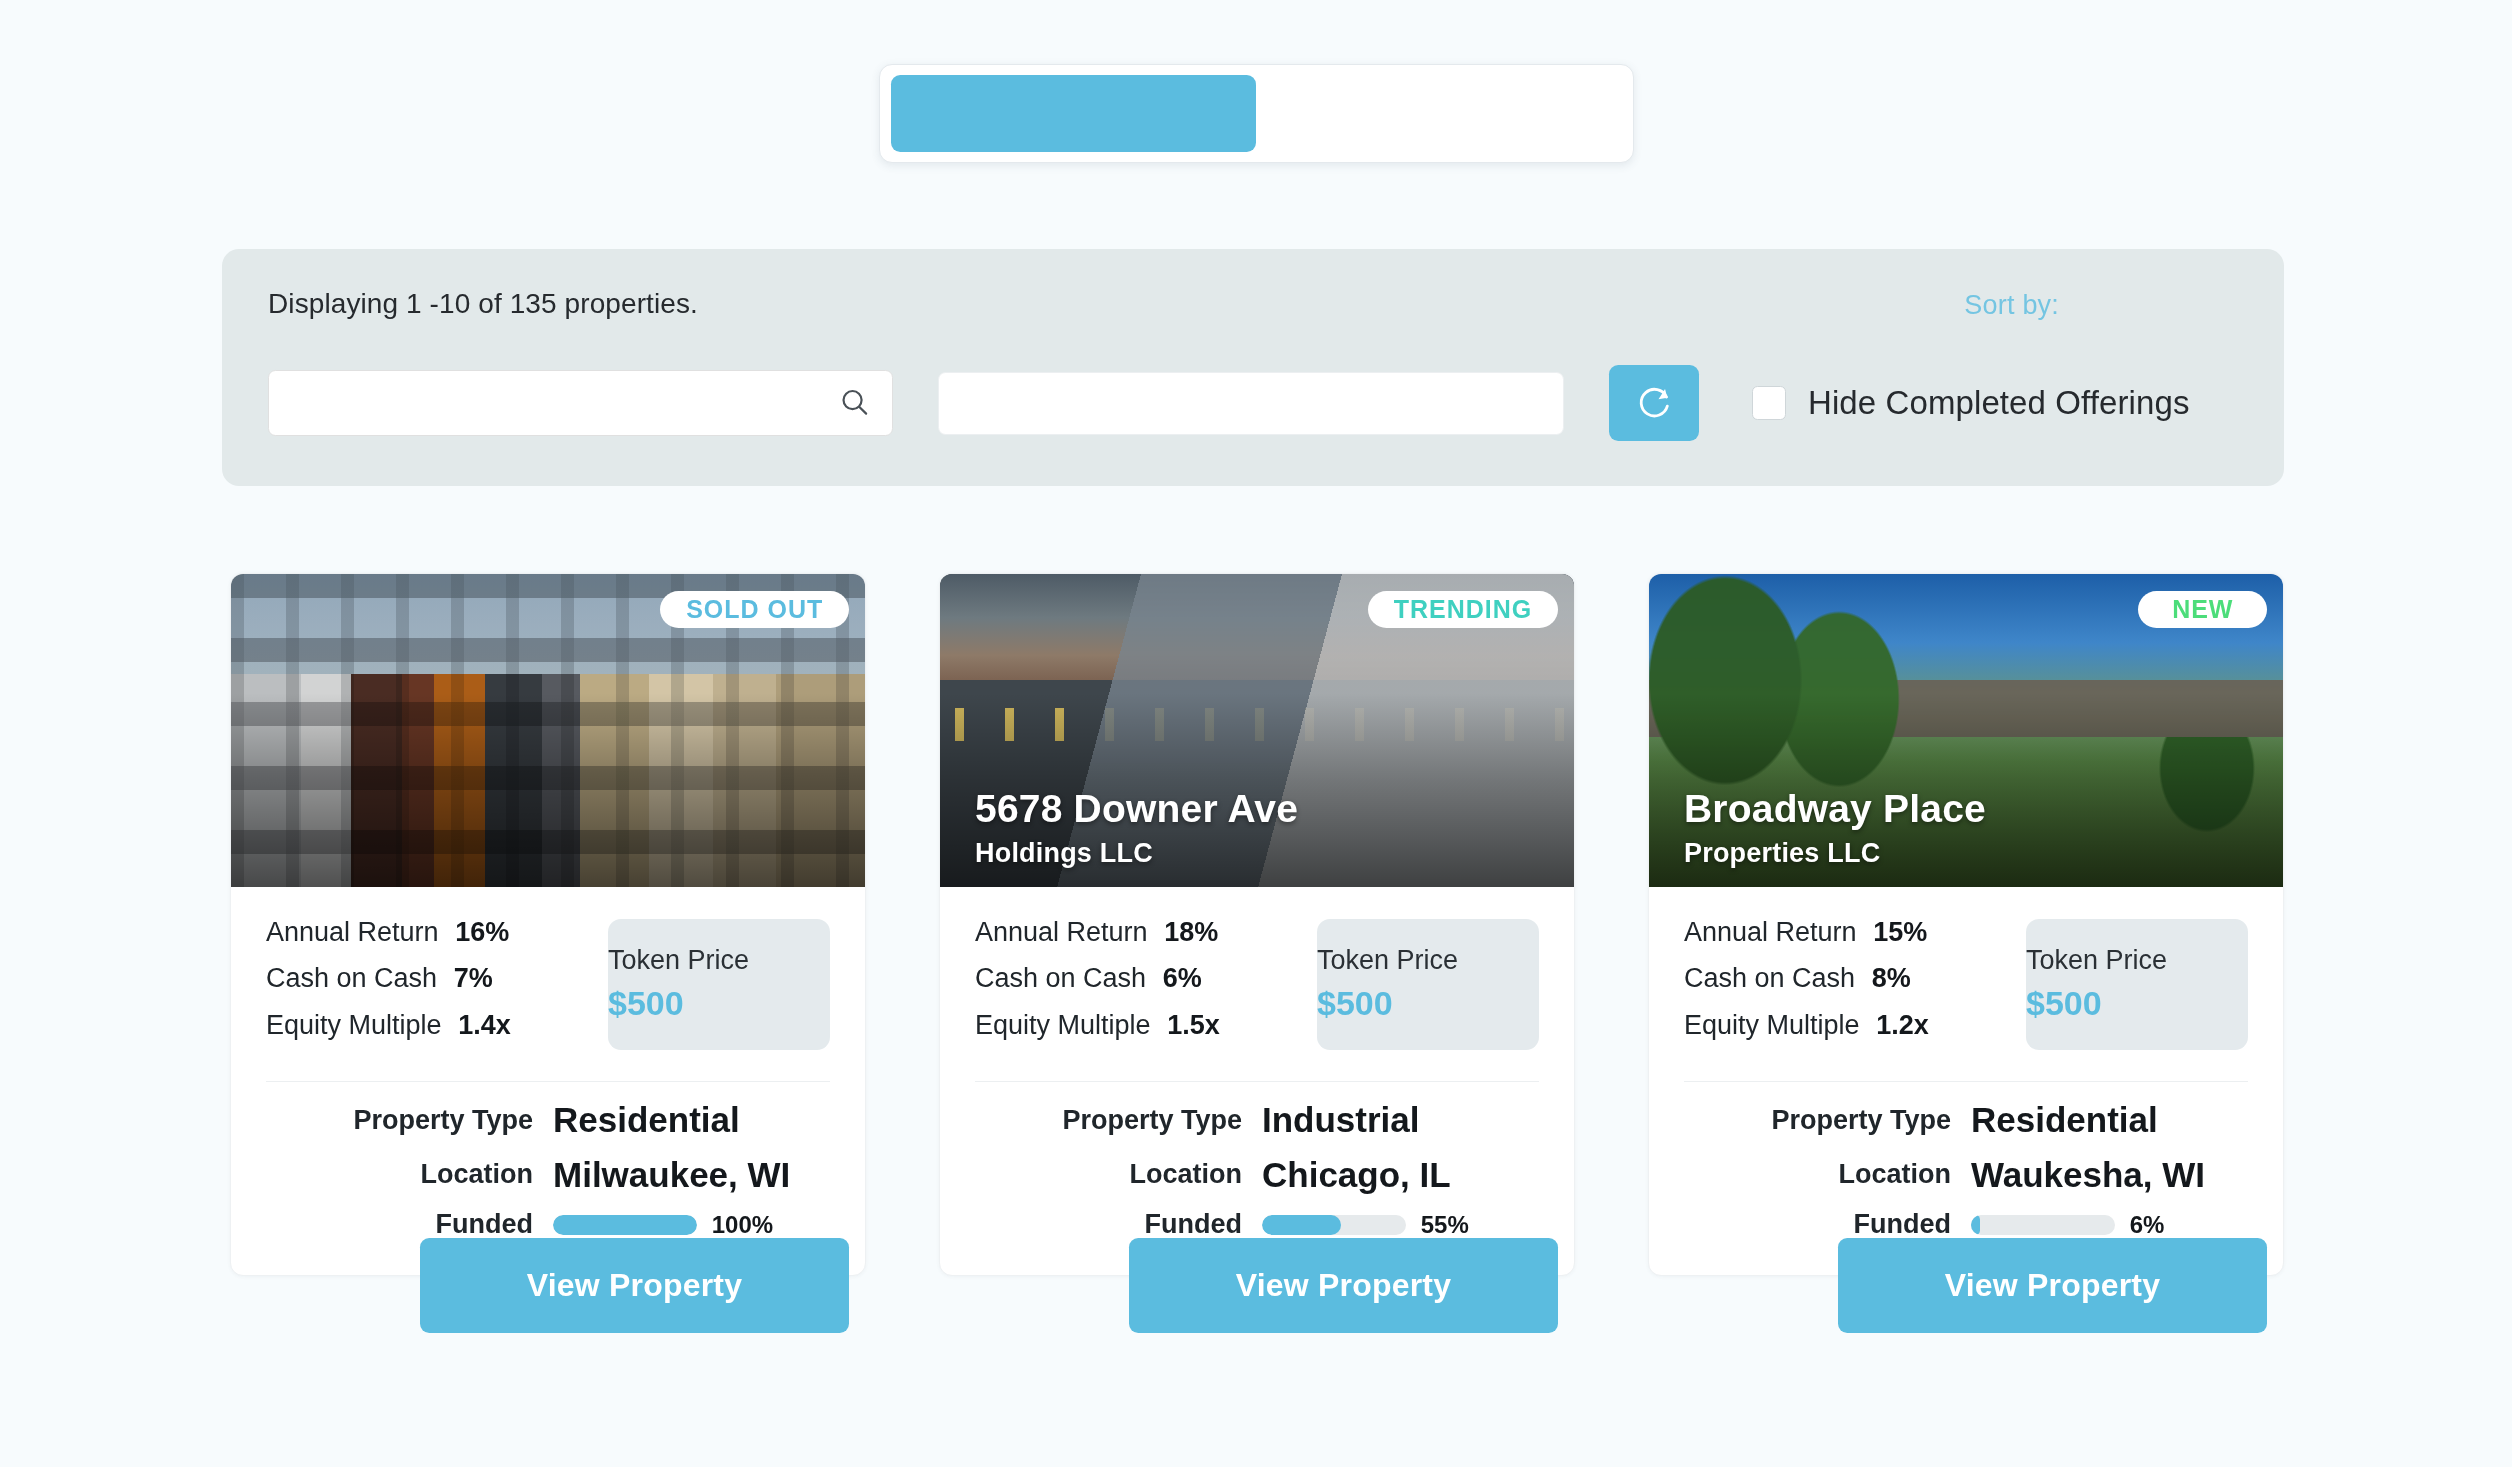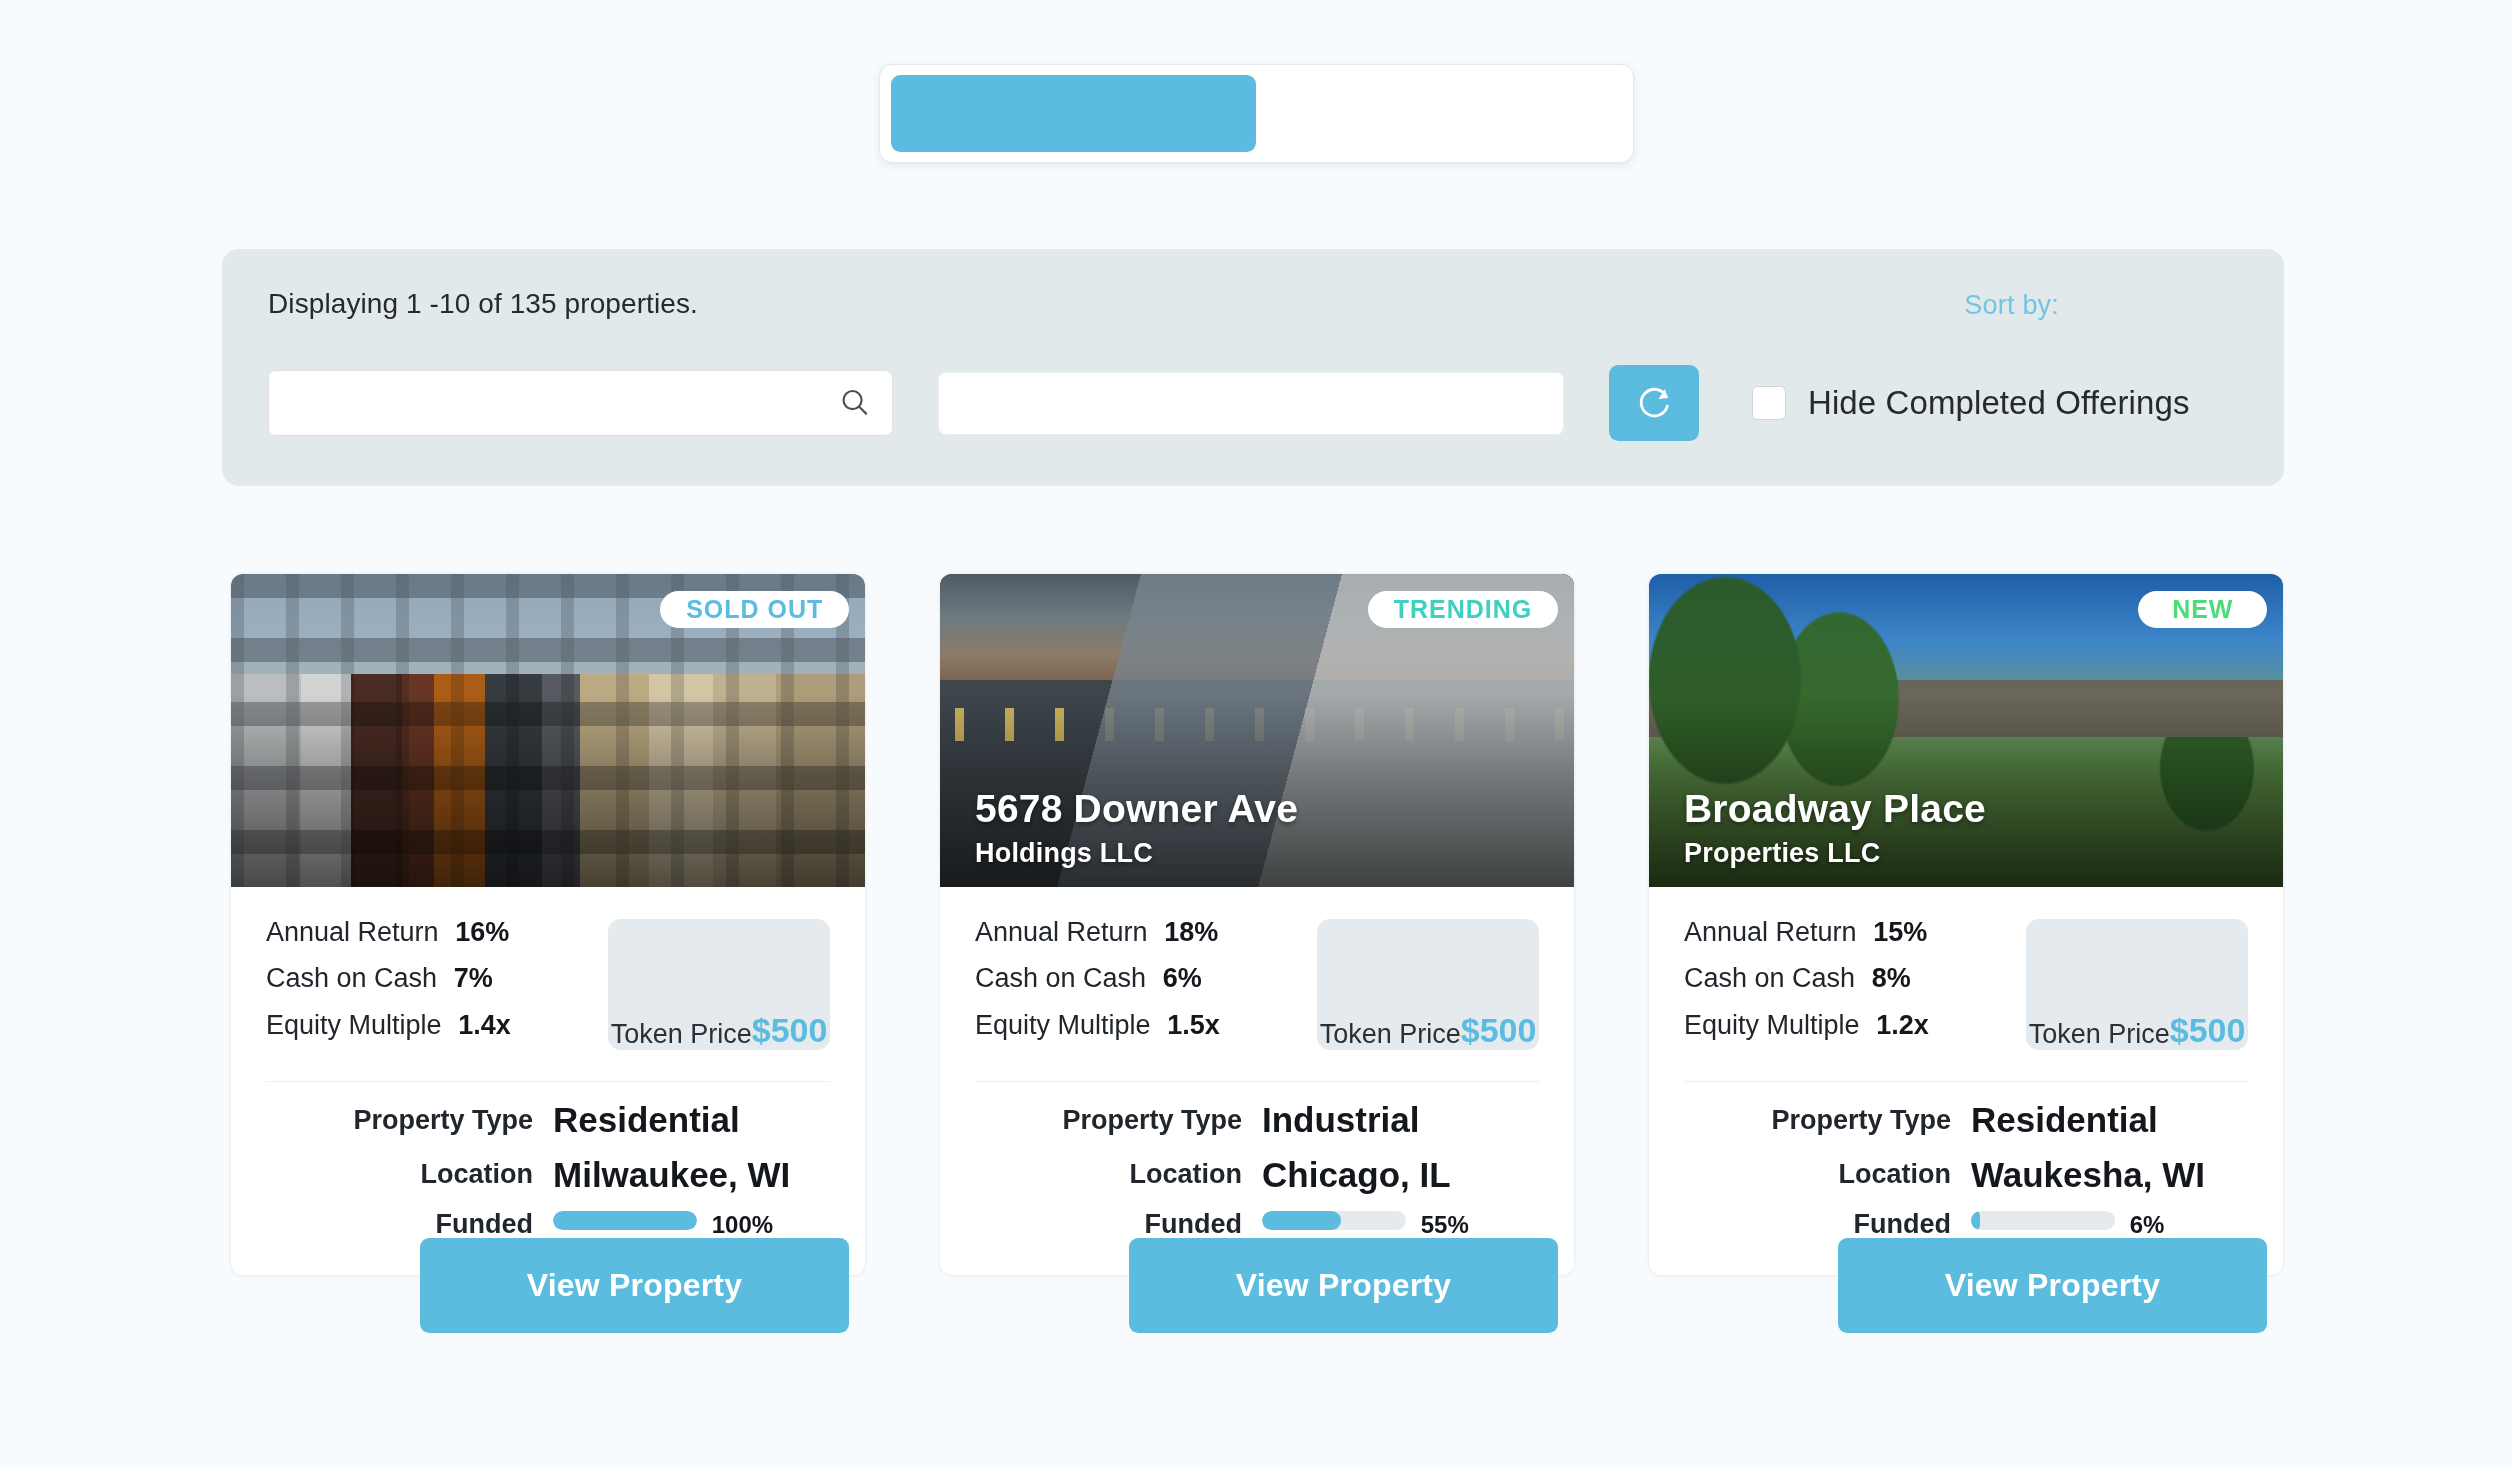--- a/index.html
+++ b/index.html
@@ -296,21 +296,22 @@
   }
   .metric-label { color: #20262b; }
   .metric-value { font-weight: bold; margin-left: 16.6px; color: #14181c; }
 
   .token-box {
     width: 222px;
     height: 131px;
     background: #e4eaed;
     border-radius: 13px;
     display: flex;
-    align-items: flex-end;
+    flex-direction: column;
+    align-items: flex-start;
     justify-content: center;
     flex: 0 0 auto;
     margin-top: 5.5px;
   }
   .token-label { font-size: 27px; color: #2a3035; }
   .token-price { font-size: 34px; font-weight: bold; color: #5bbcdf; margin-top: 8.3px; }
 
   .card-divider {
     height: 0.9px;
     background: #eceff1;
@@ -325,21 +326,21 @@
   .detail-label {
     width: 287px;
     text-align: right;
     font-size: 27px;
     color: #20262b;
     padding-right: 20px;
     font-weight: bold;
   }
   .detail-value { font-size: 35px; font-weight: bold; color: #14181c; }
 
-  .progress-wrap { display: flex; align-items: flex-start; }
+  .progress-wrap { display: flex; align-items: center; }
   .progress-track {
     width: 144px;
     height: 19.3px;
     background: #e6eaec;
     border-radius: 10px;
     overflow: hidden;
   }
   .progress-fill { height: 100%; background: #5bbcdf; border-radius: 10px; }
   .progress-pct {
     font-size: 24px;

